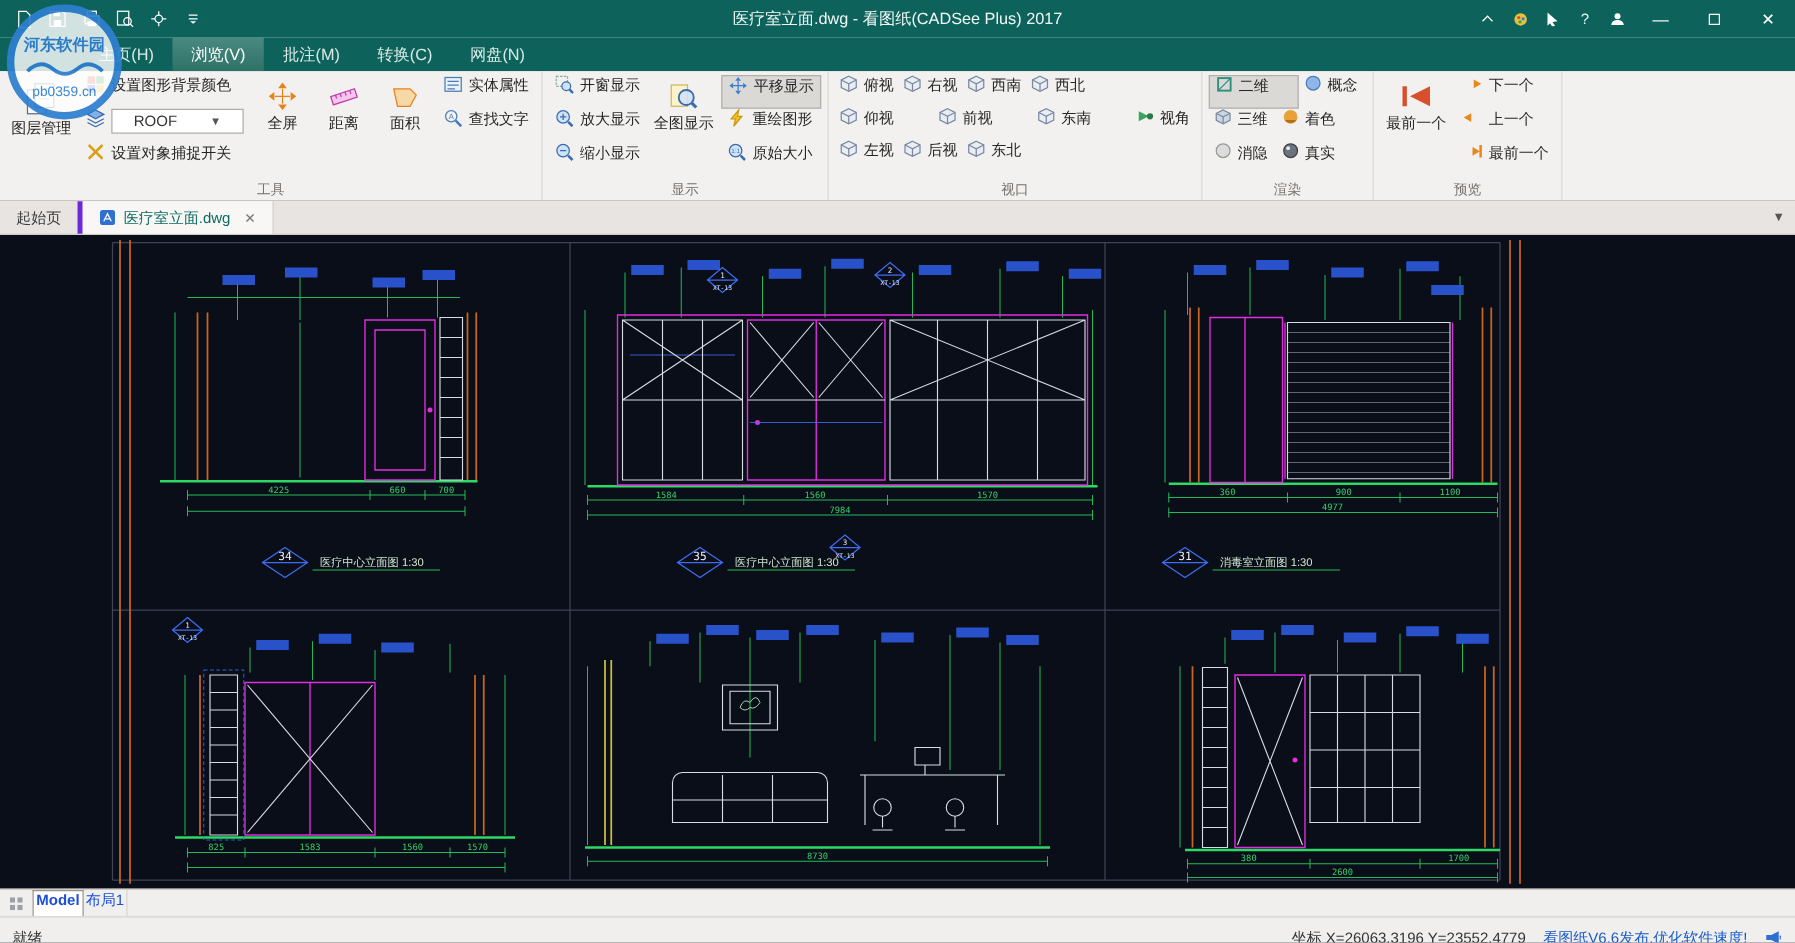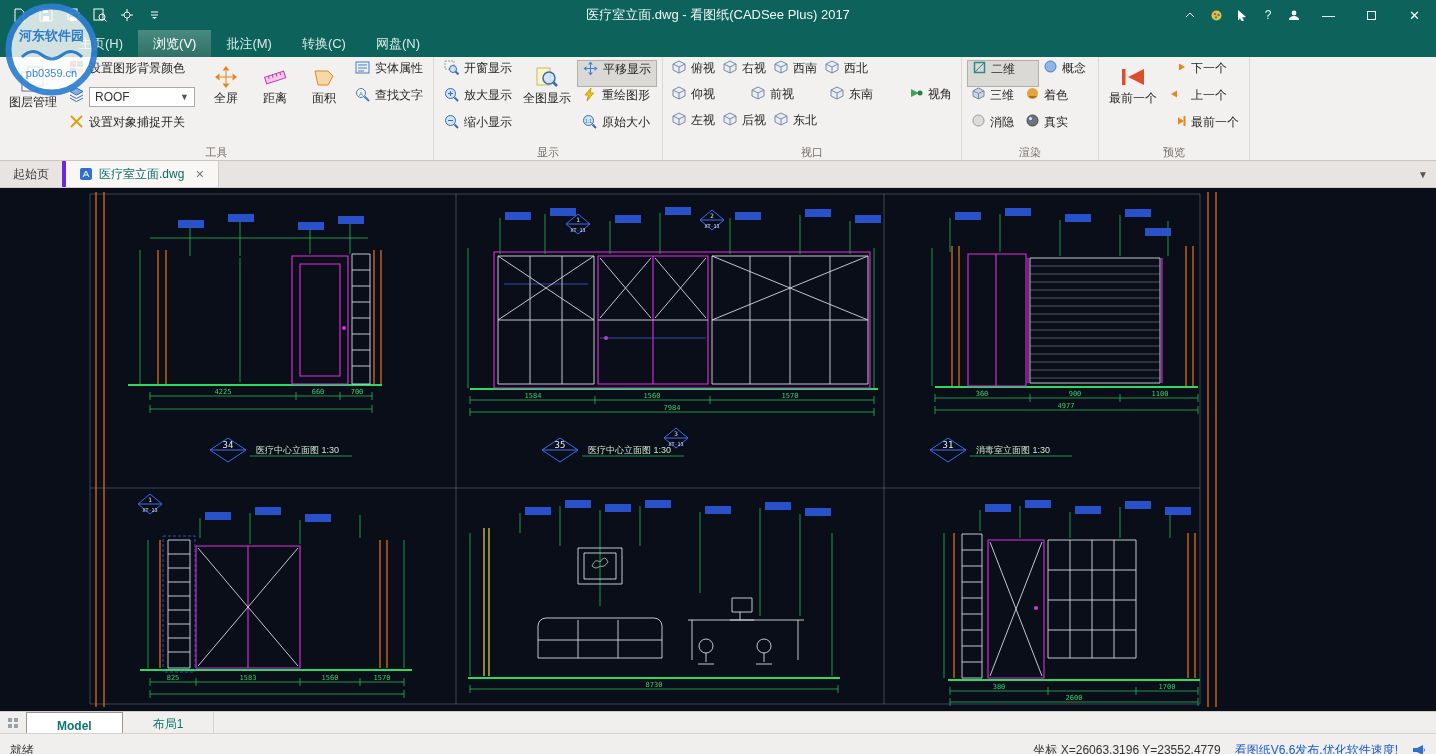--- a/index.html
+++ b/index.html
@@ -23,39 +23,39 @@
   .menu-tab.active { background:linear-gradient(#4a8a80,#2e7167); color:#fff; }
 
   
   .ribbon { position:absolute; top:57px; left:0; right:0; height:104px; background:#f2f1ef; border-bottom:1px solid #c9c6c2; display:flex; }
   .rgroup { position:relative; height:100%; padding:3px 5px 16px 5px; border-right:1px solid #dcd9d5; display:flex; align-items:flex-start; gap:3px; }
   .rgroup-label { position:absolute; bottom:0; left:0; right:0; height:15px; line-height:14px; text-align:center; font-size:11px; color:#756f6a; }
   .btn-lg { display:flex; flex-direction:column; align-items:center; justify-content:flex-start; gap:3px; padding:5px 3px 2px 3px; font-size:12px; color:#262626; min-width:46px; text-align:center; line-height:13px; }
   .vcol { display:flex; flex-direction:column; }
   .btn-sm { display:flex; align-items:flex-start; gap:5px; height:27px; padding:0 5px; font-size:12px; color:#262626; white-space:nowrap; }
   .hl { background:#dbd9d6; border:1px solid #b3afab; }
-  .combo { width:106px; height:20px; background:#fff; border:1px solid #abaaa9; display:flex; align-items:center; justify-content:space-between; padding:0 5px; font-size:12px; color:#333; }
+  .combo { width:106px; height:20px; background:#fff; border:1px solid #abaaa9; display:flex; align-items:center; justify-content:space-between; padding:0 17px; font-size:12px; color:#333; }
   .combo .arrow { font-size:9px; color:#555; }
   .vp-row .btn-sm { height:26px; padding:0 4px; }
 
   
   .doctabs { position:absolute; top:161px; left:0; right:0; height:27px; background:#e7e4e1; border-bottom:1px solid #cfccc8; display:flex; align-items:stretch; }
   .doctab { display:flex; align-items:center; gap:6px; padding:0 13px; font-size:12px; color:#3a3a3a; }
   .doctab.active { background:#f8f7f6; color:#0c6b60; border-left:4px solid #6d28d9; border-right:1px solid #cfccc8; }
   .doctab .close { color:#777; font-size:11px; margin-left:5px; }
   .doctabs .spacer { flex:1; }
   .doctabs .dd { width:26px; display:flex; align-items:center; justify-content:center; color:#555; font-size:10px; }
 
   
   .canvas { position:absolute; top:188px; left:0; right:0; height:523px; background:#0a0e19; }
 
   
   .modelbar { position:absolute; top:711px; left:0; right:0; height:22px; background:#f0efed; border-top:1px solid #d0cdc9; display:flex; align-items:stretch; font-size:12px; }
   .mb-icon { width:26px; display:flex; align-items:center; justify-content:center; }
-  .modeltab { display:flex; align-items:flex-end; padding:0 30px; color:#0f766e; border-right:1px solid #d8d5d1; }
+  .modeltab { display:flex; align-items:flex-start; padding:0 2px; color:#1d4ed8; border-right:1px solid #d8d5d1; }
   .modeltab.active { background:#ffffff; font-weight:bold; border:1px solid #9a968f; border-bottom:none; }
 
   
   .statusbar { position:absolute; top:733px; left:0; right:0; height:21px; background:#f0efed; border-top:1px solid #d6d3cf; display:flex; align-items:center; font-size:12px; color:#333; padding:16px 10px; }
   .status-right { margin-left:auto; display:flex; gap:14px; align-items:center; }
   .promo { color:#1a5cc8; text-decoration:underline; }
 
   
   .watermark { position:absolute; top:2px; left:4px; width:95px; height:95px; z-index:60; opacity:.93; pointer-events:none; }
 </style>

